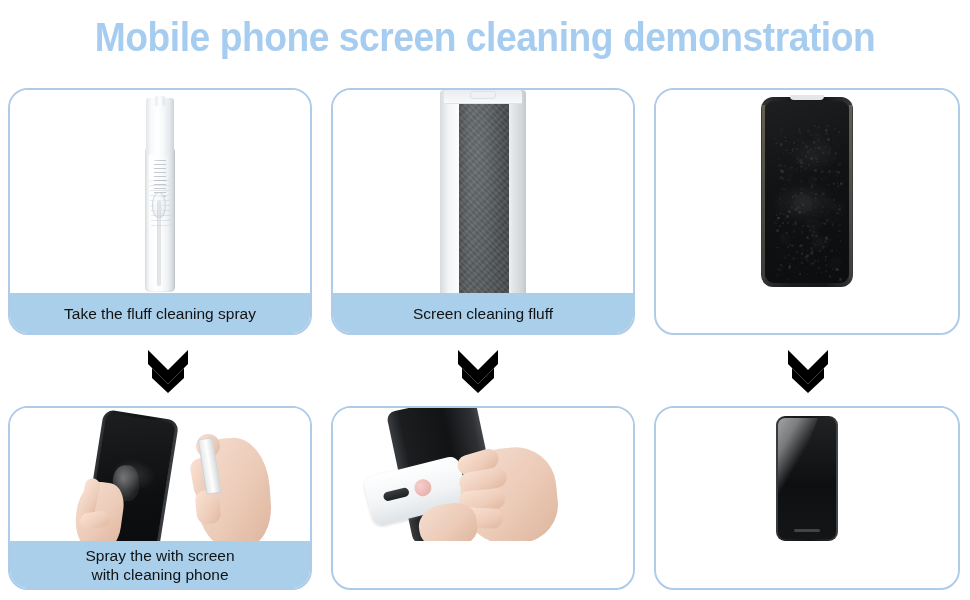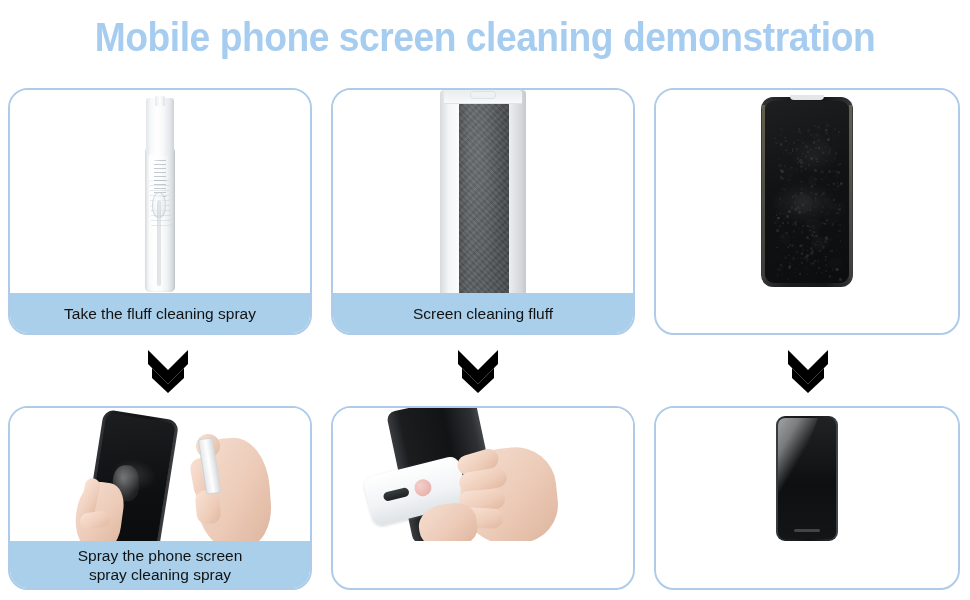--- a/index.html
+++ b/index.html
@@ -800,22 +800,22 @@
 
       <div class="hand" style="left:186px; top:30px; width:74px; height:110px; border-radius:42% 46% 38% 44%; transform:rotate(-4deg);"></div>
       <div class="finger" style="left:186px; top:26px; width:24px; height:24px; border-radius:12px; transform:rotate(-20deg);"></div>
       <div class="finger" style="left:182px; top:50px; width:22px; height:40px; transform:rotate(-10deg);"></div>
       <div class="finger" style="left:186px; top:82px; width:24px; height:34px; transform:rotate(-6deg);"></div>
 
       <div class="mini-bottle" style="left:192px; top:30px; transform:rotate(-9deg);"></div>
     </div>
   </div>
   <div class="caption">
-    <span>Spray the phone screen</span>
-    <span>spray cleaning spray</span>
+    <span>Spray the with screen</span>
+    <span>with cleaning phone</span>
   </div>
 </div>
 
 <div class="card row-bot col-2">
   <div class="photo">
     <div class="scene">
       <div class="wipe-phone"></div>
       <div class="wiper">
         <div class="wiper-slot"></div>
         <div class="wiper-dot"></div>

